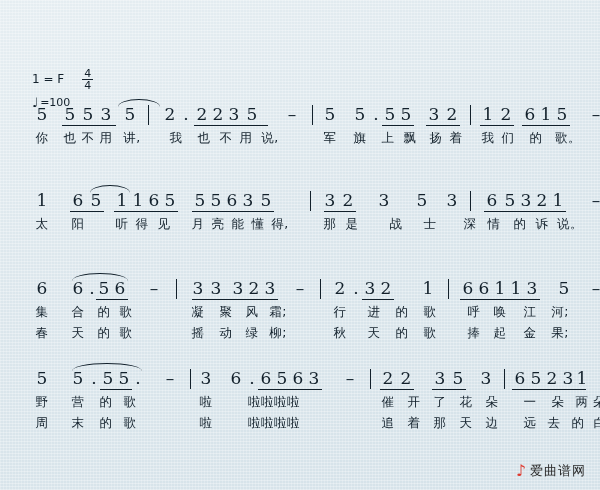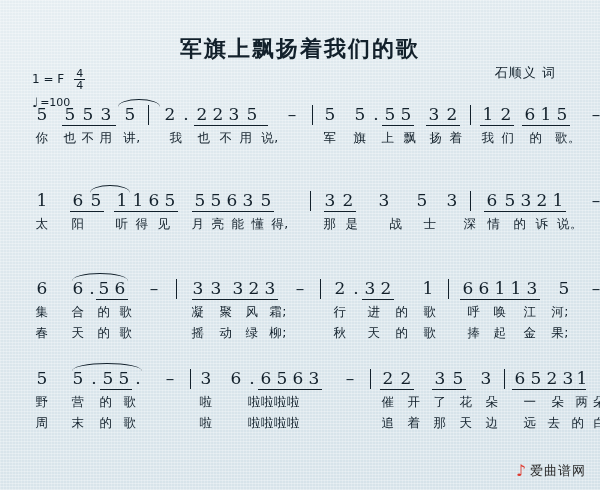--- a/index.html
+++ b/index.html
@@ -37,21 +37,21 @@
   .key-block {
     position: absolute;
     left: 32px;
     top: 68px;
     font-size: 12px;
     line-height: 1.25;
   }
   .key-line {
     display: flex;
     align-items: center;
-    gap: 8px;
+    gap: 16px;
     white-space: nowrap;
   }
   .frac {
     display: inline-flex;
     flex-direction: column;
     align-items: center;
     line-height: 1;
     font-size: 11px;
     margin-left: 2px;
   }
@@ -157,39 +157,37 @@
     color: #e03a2f;
     font-size: 16px;
     line-height: 1;
   }
 </style>
 </head>
 <body>
 
 <div class="sheet">
 
-  <div class="title">军旗上飘扬着我们的歌</div>
 
   <div class="key-block">
     <div class="key-line">
       <span>1 = F</span>
       <span class="frac">
         <span class="num">4</span>
         <span class="den">4</span>
       </span>
     </div>
     <div class="tempo">
       <span class="note-glyph">♩</span>
       <span>=100</span>
     </div>
   </div>
 
 
   <div class="credits">
-    <div>石顺义  词</div>
   </div>
 
   <div class="system sys1">
     <div class="numline" id="s1n">
         <span class="cell" style="left: 12px;">5</span>
         <span class="cell" style="left: 40px;">5</span>
         <span class="cell" style="left: 58px;">5</span>
         <span class="cell" style="left: 76px;">3</span>
         <span class="cell" style="left: 100px;">5</span>
         <span class="cell" style="left: 140px;">2</span>

